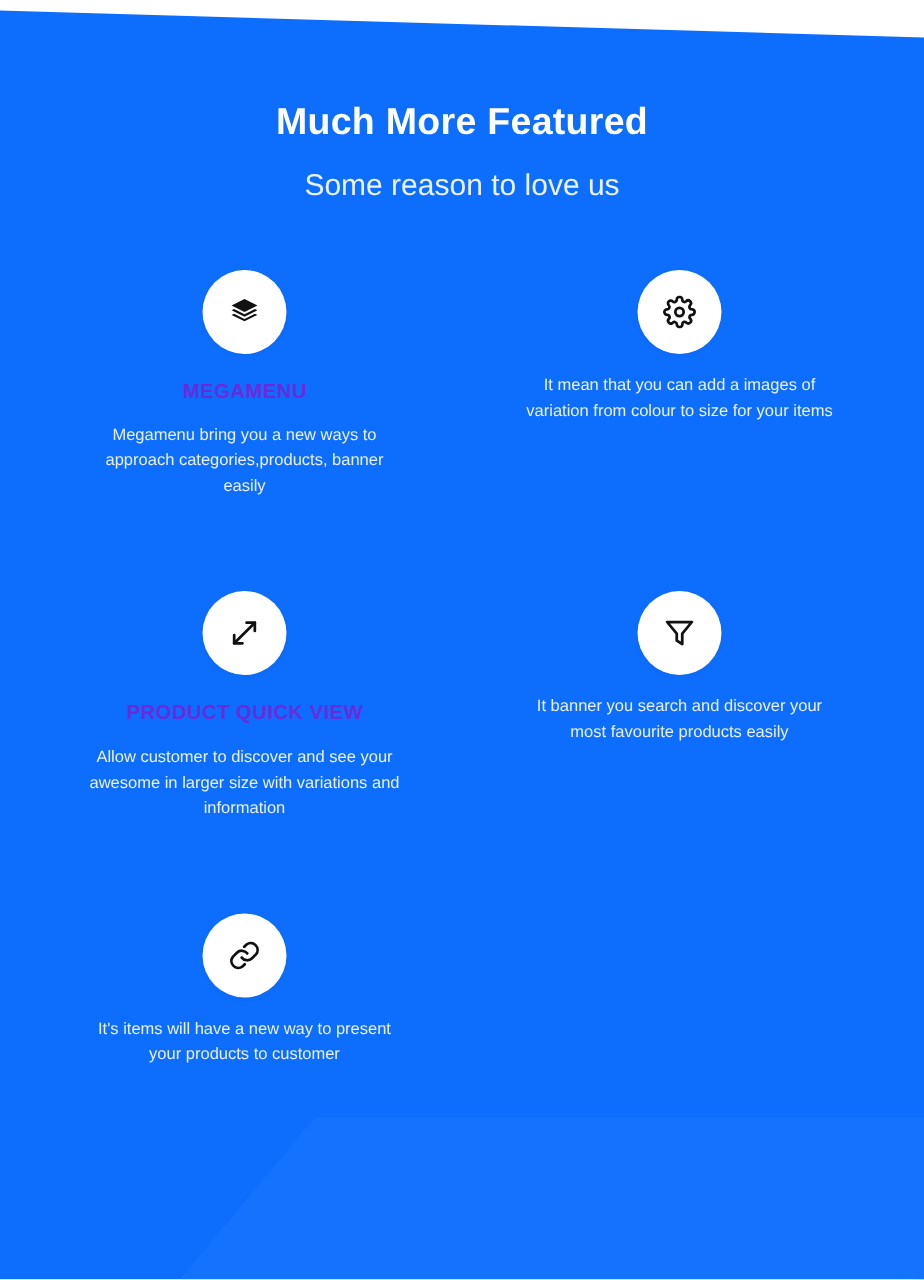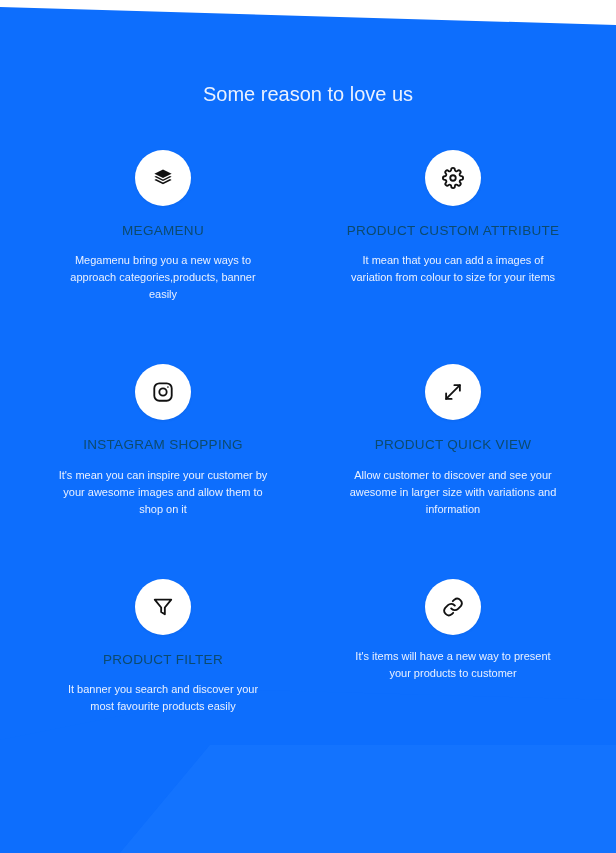--- a/index.html
+++ b/index.html
@@ -95,23 +95,23 @@
     stroke: #111111;
     stroke-width: 2;
     fill: none;
     stroke-linecap: round;
     stroke-linejoin: round;
   }
   .icon-circle svg.filled { fill: #111111; stroke: none; }
 
   .feature-title {
     margin: 17px 0 0 0;
-    color: #0c4a6e;
+    color: #6d28d9;
     font-size: 13.5px;
-    font-weight: 400;
+    font-weight: 700;
     letter-spacing: 0.3px;
     text-transform: uppercase;
     line-height: 1.2;
   }
   .feature-desc {
     margin: 13px auto 0 auto;
     color: #e9f0ff;
     font-size: 11px;
     font-weight: 400;
     line-height: 1.55;
@@ -125,20 +125,21 @@
 
   <svg class="bg-shape" viewBox="0 0 616 853" preserveAspectRatio="none">
     <polygon points="0,7 616,25 616,853 0,827" fill="#0d6efd"></polygon>
     <polygon points="0,853 0,740 250,690 616,700 616,853" fill="#0d6efd"></polygon>
     <polygon points="120,853 210,745 616,745 616,853" fill="#1a78ff" opacity="0.55"></polygon>
   </svg>
 
   <div class="content">
 
     <div class="heading-block">
+      <h1 class="section-title">Much More Featured</h1>
       <p class="section-subtitle">Some reason to love us</p>
     </div>
 
     <div class="features">
 
       <div class="feature row1">
         <div class="icon-circle">
           <svg class="filled" viewBox="0 0 24 24">
             <path d="M12 2.6 2.6 7.3 12 12l9.4-4.7L12 2.6z"></path>
             <path d="M12 13.6 4.4 9.8 2.6 10.7 12 15.4l9.4-4.7-1.8-.9L12 13.6z"></path>
@@ -149,55 +150,42 @@
         <p class="feature-desc">Megamenu bring you a new ways to approach categories,products, banner easily</p>
       </div>
 
       <div class="feature row1">
         <div class="icon-circle">
           <svg viewBox="0 0 24 24">
             <circle cx="12" cy="12" r="3"></circle>
             <path d="M19.4 15a1.65 1.65 0 0 0 .33 1.82l.06.06a2 2 0 0 1-2.83 2.83l-.06-.06a1.65 1.65 0 0 0-1.82-.33 1.65 1.65 0 0 0-1 1.51V21a2 2 0 0 1-4 0v-.09A1.65 1.65 0 0 0 9 19.4a1.65 1.65 0 0 0-1.82.33l-.06.06a2 2 0 0 1-2.83-2.83l.06-.06a1.65 1.65 0 0 0 .33-1.82 1.65 1.65 0 0 0-1.51-1H3a2 2 0 0 1 0-4h.09A1.65 1.65 0 0 0 4.6 9a1.65 1.65 0 0 0-.33-1.82l-.06-.06a2 2 0 0 1 2.83-2.83l.06.06A1.65 1.65 0 0 0 9 4.6a1.65 1.65 0 0 0 1-1.51V3a2 2 0 0 1 4 0v.09a1.65 1.65 0 0 0 1 1.51 1.65 1.65 0 0 0 1.82-.33l.06-.06a2 2 0 0 1 2.83 2.83l-.06.06a1.65 1.65 0 0 0-.33 1.82V9a1.65 1.65 0 0 0 1.51 1H21a2 2 0 0 1 0 4h-.09a1.65 1.65 0 0 0-1.51 1z"></path>
           </svg>
         </div>
-        <h3 class="feature-title">PRODUCT CUSTOM ATTRIBUTE</h3>
         <p class="feature-desc">It mean that you can add a images of variation from colour to size for your items</p>
       </div>
 
-      <div class="feature row2">
-        <div class="icon-circle">
-          <svg viewBox="0 0 24 24">
-            <rect x="2.5" y="2.5" width="19" height="19" rx="5.5"></rect>
-            <circle cx="12" cy="12" r="4"></circle>
-            <circle cx="17.4" cy="6.6" r="0.9" fill="#111111" stroke="none"></circle>
-          </svg>
-        </div>
-        <h3 class="feature-title">INSTAGRAM SHOPPING</h3>
-        <p class="feature-desc">It's mean you can inspire your customer by your awesome images and allow them to shop on it</p>
-      </div>
 
       <div class="feature row2">
         <div class="icon-circle">
           <svg viewBox="0 0 24 24">
             <line x1="4.5" y1="19.5" x2="19.5" y2="4.5"></line>
             <polyline points="13.5,4.5 19.5,4.5 19.5,10.5"></polyline>
             <polyline points="10.5,19.5 4.5,19.5 4.5,13.5"></polyline>
           </svg>
         </div>
         <h3 class="feature-title">PRODUCT QUICK VIEW</h3>
         <p class="feature-desc">Allow customer to discover and see your awesome in larger size with variations and information</p>
       </div>
 
       <div class="feature row3">
         <div class="icon-circle">
           <svg viewBox="0 0 24 24">
             <polygon points="3,4 21,4 14,12.5 14,20 10,17.5 10,12.5"></polygon>
           </svg>
         </div>
-        <h3 class="feature-title">PRODUCT FILTER</h3>
         <p class="feature-desc">It banner you search and discover your most favourite products easily</p>
       </div>
 
       <div class="feature row3">
         <div class="icon-circle">
           <svg viewBox="0 0 24 24">
             <path d="M10 13.5a5 5 0 0 0 7.5.5l3-3a5 5 0 0 0-7-7l-1.7 1.7"></path>
             <path d="M14 10.5a5 5 0 0 0-7.5-.5l-3 3a5 5 0 0 0 7 7l1.7-1.7"></path>
           </svg>
         </div>

